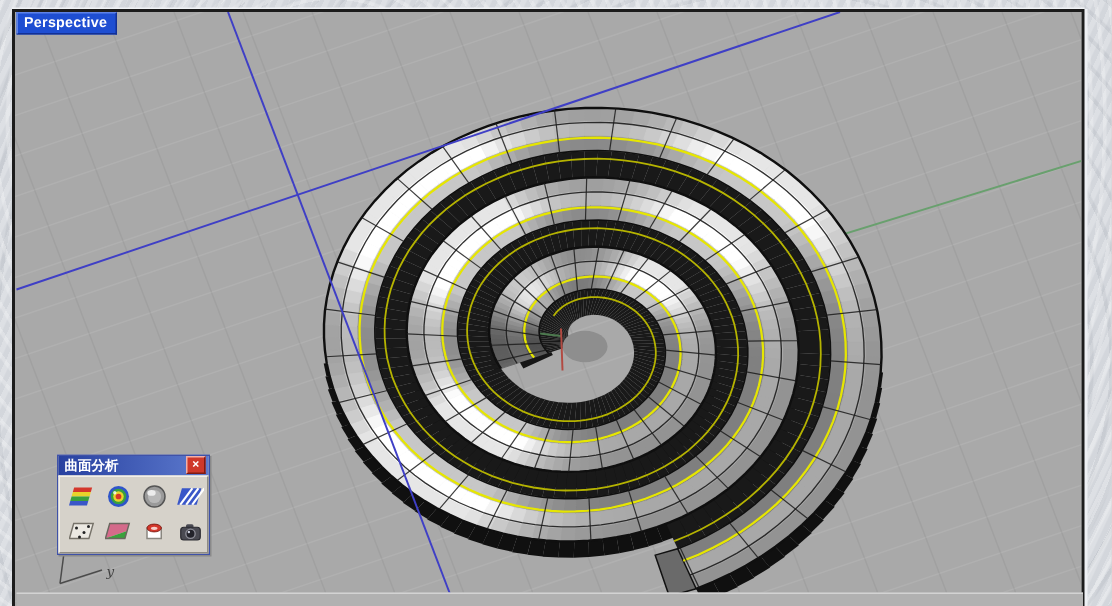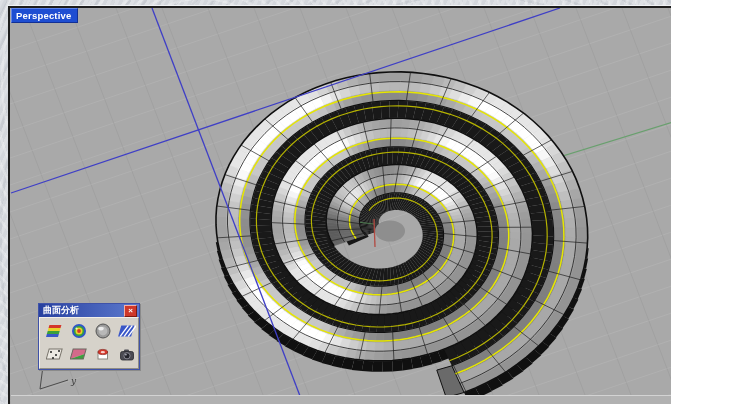--- a/index.html
+++ b/index.html
@@ -1,17 +1,17 @@
 <!DOCTYPE html>
 <html><head>
 <meta charset="utf-8">
 <style>
   html,body{margin:0;padding:0;}
   .page{
-    position:relative;width:671px;height:404px;overflow:hidden;
+    position:relative;width:741px;height:404px;overflow:hidden;
     background-color:#d9dce1;
     background-image:
       repeating-radial-gradient(circle at 30% 20%, rgba(255,255,255,.25) 0 2px, rgba(0,0,0,0) 3px 9px),
       repeating-radial-gradient(circle at 70% 60%, rgba(120,128,140,.12) 0 2px, rgba(0,0,0,0) 3px 13px),
       repeating-linear-gradient(115deg, rgba(255,255,255,.10) 0 3px, rgba(160,166,176,.10) 4px 7px);
     font-family:"Liberation Sans", sans-serif;
   }
   .frame{
     position:absolute;left:8px;top:6px;width:715px;height:398px;
     background:#1c1c1c;box-shadow:2px 0 0 #eef0f4, 0 -1px 0 #f0f2f5;
@@ -32,21 +32,21 @@
     position:absolute;left:11px;top:395px;width:711px;height:9px;
     background:#b1b1b1;border-top:1px solid #d3d3d3;
   }
   
   .palette{
     position:absolute;left:38px;top:303px;width:100px;
     background:#d6d2ca;border:1px solid #3f52a8;
     box-shadow:1px 1px 0 #8a8a8a;
   }
   .palette-title{
-    height:13px;display:flex;align-items:flex-end;
+    height:13px;display:flex;align-items:flex-start;
     background:linear-gradient(90deg,#27409f,#5d7ace);
     padding:0 2px 0 4px;
   }
   .palette-title-text{
     flex:1;color:#fff;font-size:9px;font-weight:bold;line-height:13px;
     white-space:nowrap;overflow:hidden;
   }
   .palette-close{
     width:11px;height:10px;background:#cf382a;color:#fff;
     font-size:8px;line-height:9px;text-align:center;font-weight:bold;

